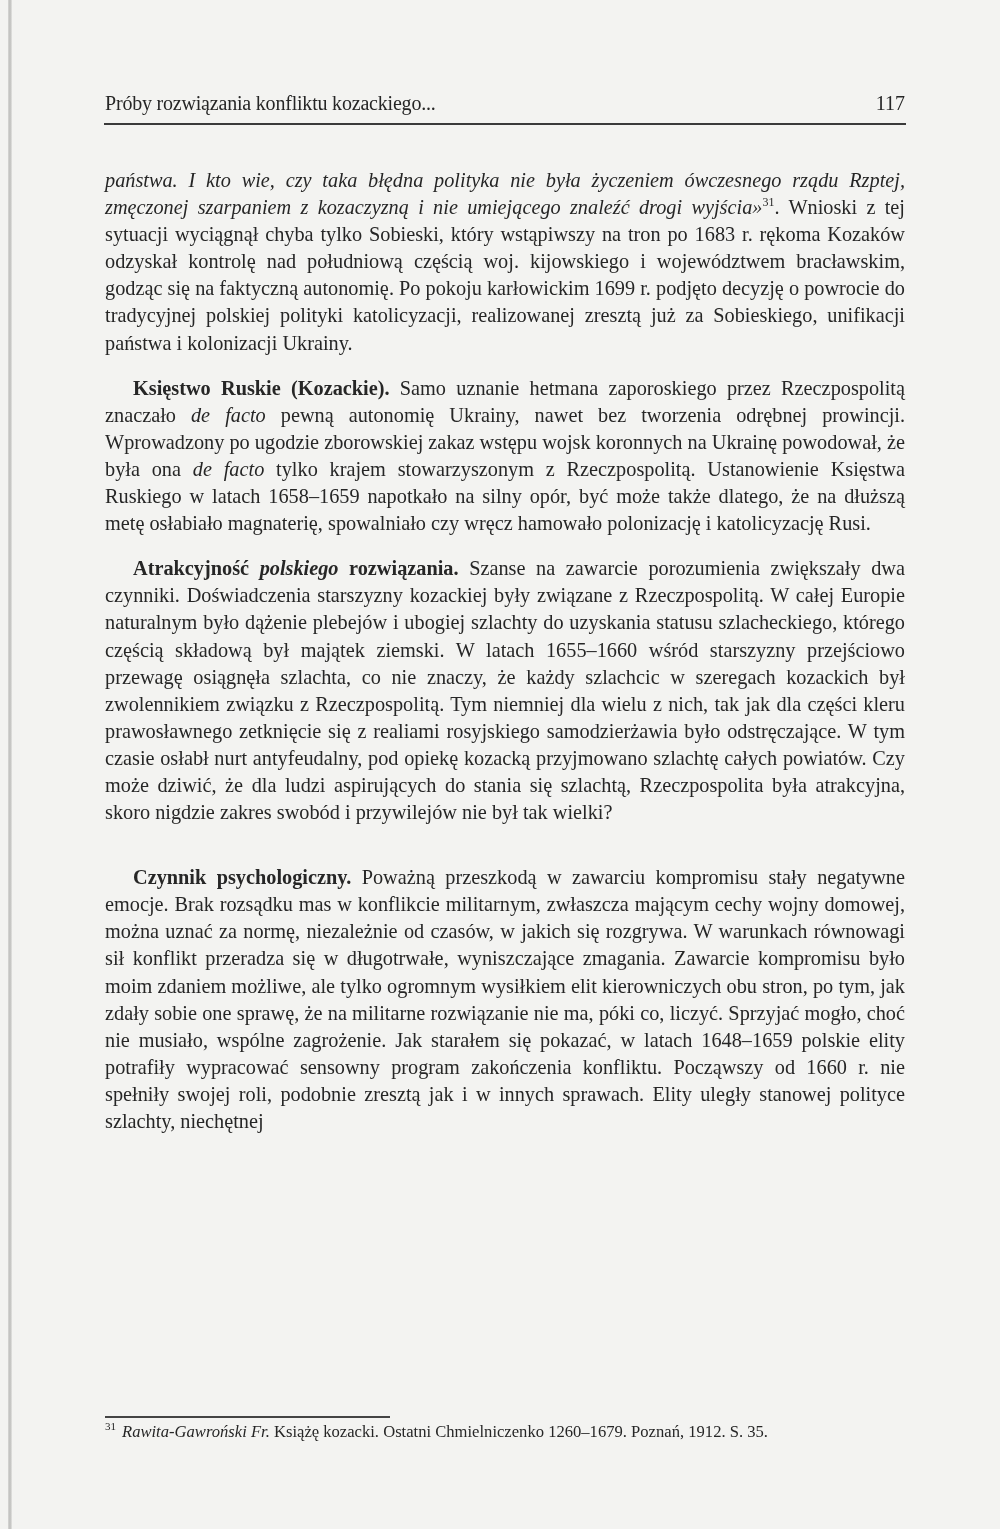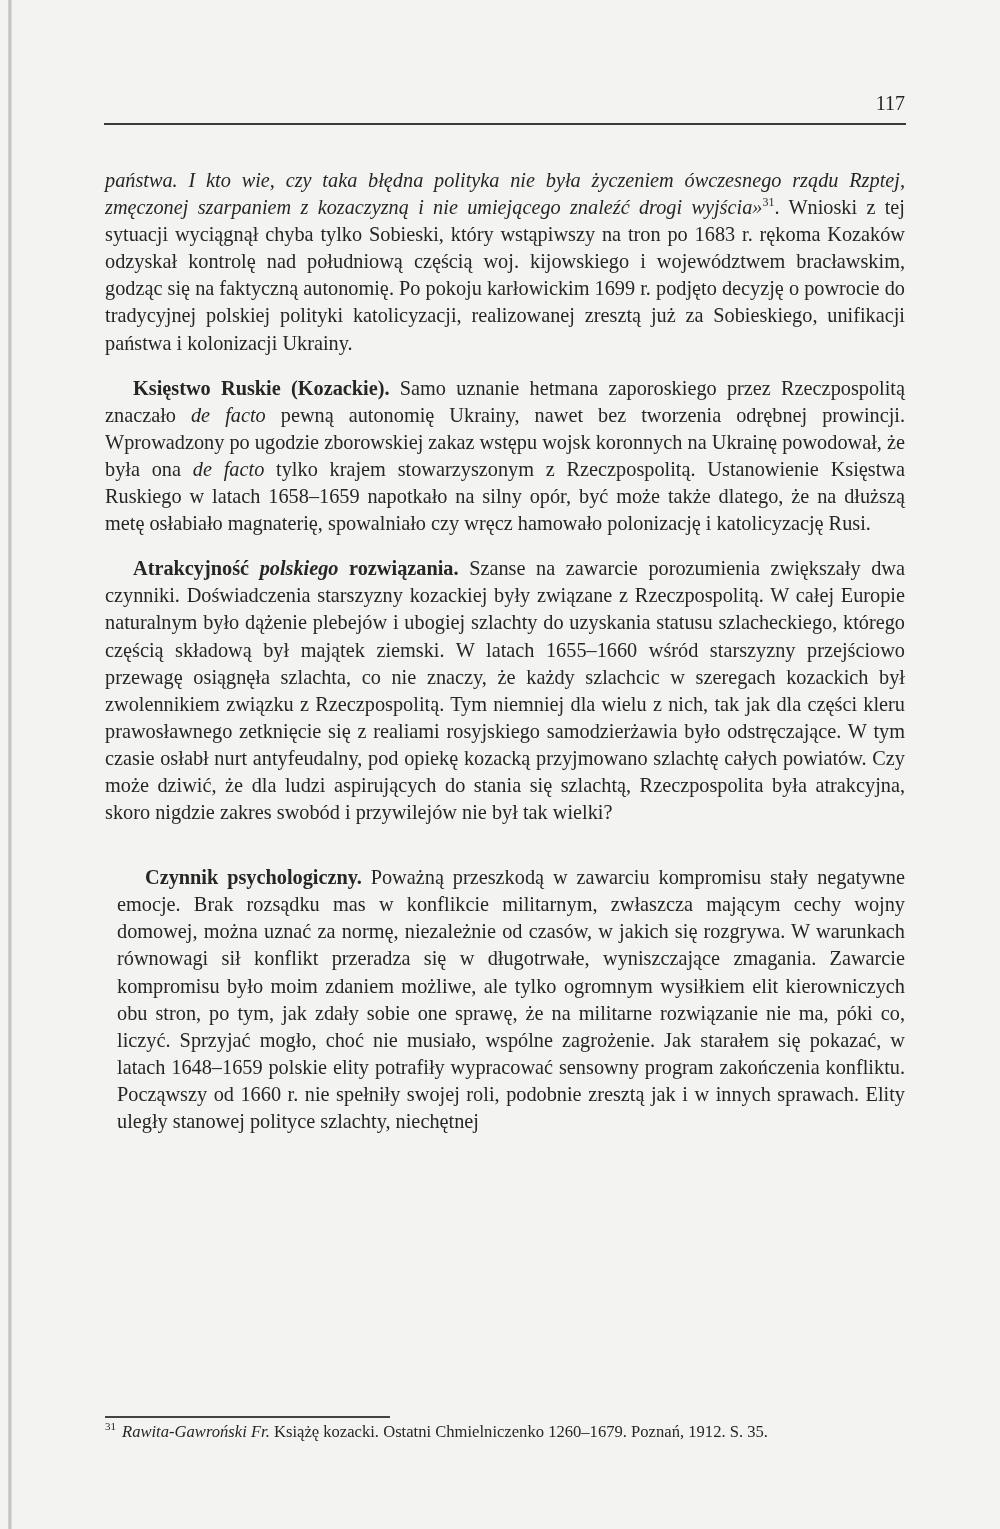--- a/index.html
+++ b/index.html
@@ -66,21 +66,20 @@
     margin: 0;
   }
   .body-text p.indent {
     text-indent: 28px;
   }
   .body-text p.gap {
     margin-top: 18px;
   }
   .body-text p.gap-lg {
     margin-top: 38px;
-    margin-left: 12px;
   }
   .b { font-weight: bold; }
   .i { font-style: italic; }
   sup {
     font-size: 12px;
     line-height: 0;
     vertical-align: 8px;
   }
   .footnote-rule {
     position: absolute;
@@ -103,20 +102,21 @@
     vertical-align: 7px;
     margin-right: 6px;
   }
 </style>
 </head>
 <body>
 
 <div class="page-edge"></div>
 
 <div class="header">
+  <span class="title">Próby rozwiązania konfliktu kozackiego...</span>
   <span class="pagenum">117</span>
 </div>
 <div class="header-rule"></div>
 
 <div class="body-text">
   <p><span class="i">państwa. I kto wie, czy taka błędna polityka nie była życzeniem ówczesnego rządu Rzptej, zmęczonej szarpaniem z kozaczyzną i nie umiejącego znaleźć drogi wyjś­cia»</span><sup>31</sup><span>. Wnioski z tej sytuacji wyciągnął chyba tylko Sobieski, który wstąpiwszy na tron po 1683 r. rękoma Kozaków odzyskał kontrolę nad południową częścią woj. kijowskiego i województwem bracławskim, godząc się na faktyczną au­tonomię. Po pokoju karłowickim 1699 r. podjęto decyzję o powrocie do trady­cyjnej polskiej polityki katolicyzacji, realizowanej zresztą już za Sobieskiego, unifikacji państwa i kolonizacji Ukrainy.</span></p>
 
   <p class="indent gap"><span class="b">Księstwo Ruskie (Kozackie).</span><span> Samo uznanie hetmana zaporoskiego przez Rzeczpospolitą znaczało </span><span class="i">de facto</span><span> pewną autonomię Ukrainy, nawet bez tworzenia odrębnej prowincji. Wprowadzony po ugodzie zborowskiej zakaz wstępu wojsk koronnych na Ukrainę powodował, że była ona </span><span class="i">de facto</span><span> tylko krajem stowarzyszo­nym z Rzeczpospolitą. Ustanowienie Księstwa Ruskiego w latach 1658–1659 napotkało na silny opór, być może także dlatego, że na dłuższą metę osłabiało magnaterię, spowalniało czy wręcz hamowało polonizację i katolicyzację Rusi.</span></p>
 
   <p class="indent gap"><span class="b">Atrakcyjność </span><span class="b i">polskiego</span><span class="b"> rozwiązania.</span><span> Szanse na zawarcie porozumienia zwiększały dwa czynniki. Doświadczenia starszyzny kozackiej były związane z Rzeczpospolitą. W całej Europie naturalnym było dążenie plebejów i ubogiej szlachty do uzyskania statusu szlacheckiego, którego częścią składową był majątek ziemski. W latach 1655–1660 wśród starszyzny przejściowo przewagę osiągnęła szlachta, co nie znaczy, że każdy szlachcic w szeregach kozackich był zwolenni­kiem związku z Rzeczpospolitą. Tym niemniej dla wielu z nich, tak jak dla części kleru prawosławnego zetknięcie się z realiami rosyjskiego samodzierżawia było odstręczające. W tym czasie osłabł nurt antyfeudalny, pod opiekę kozacką przyj­mowano szlachtę całych powiatów. Czy może dziwić, że dla ludzi aspirujących do stania się szlachtą, Rzeczpospolita była atrakcyjna, skoro nigdzie zakres swobód i przywilejów nie był tak wielki?</span></p>

